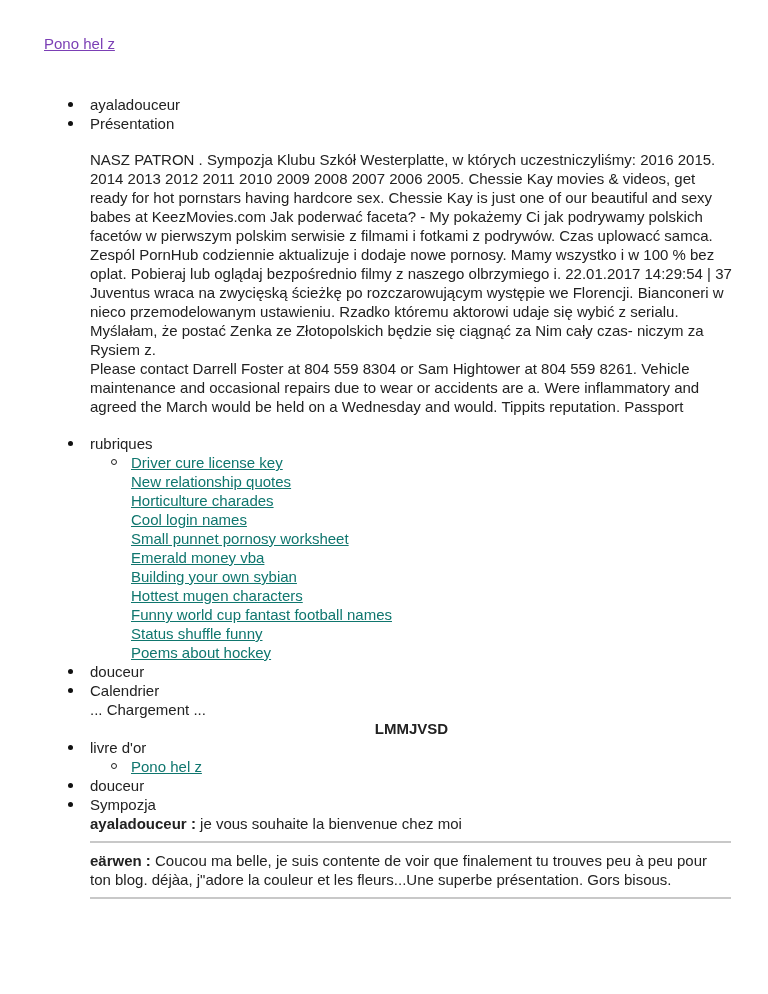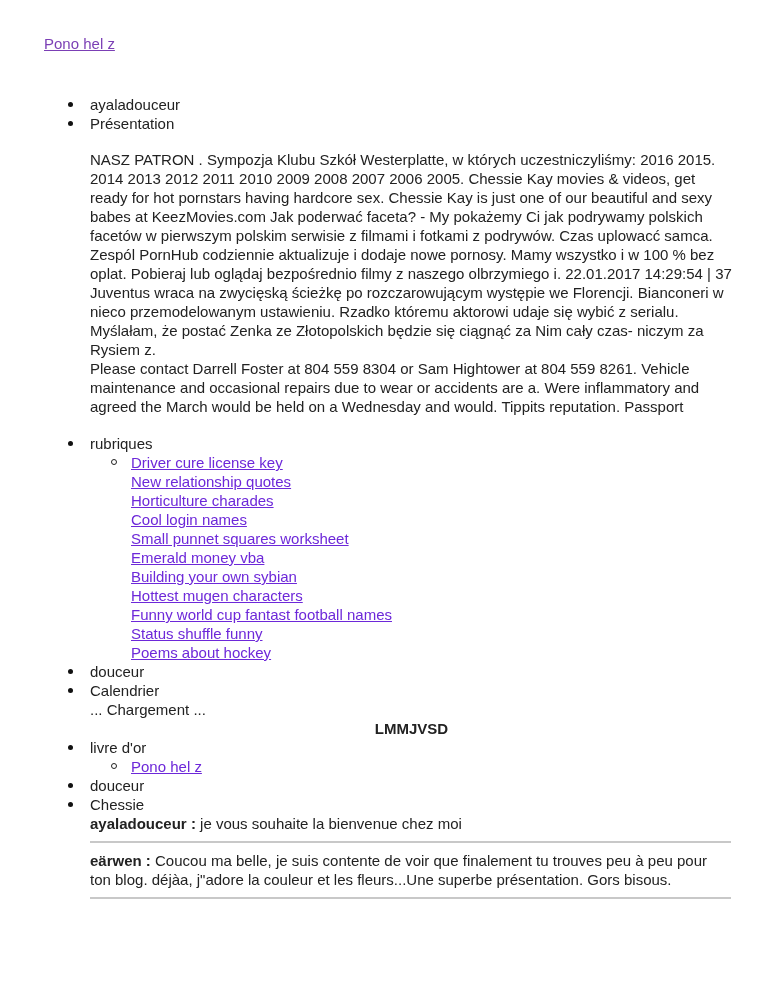--- a/index.html
+++ b/index.html
@@ -72,21 +72,21 @@
       content: "";
       position: absolute;
       left: -20px;
       top: 6px;
       width: 4px;
       height: 4px;
       border: 1px solid #222222;
       border-radius: 50%;
     }
     .sub-link {
-      color: #6d28d9;
+      color: #0f766e;
       display: block;
     }
     .bold {
       font-weight: bold;
       text-align: center;
     }
     .shout {
       padding-bottom: 8px;
       border-bottom: 2px solid #c8c8c8;
       margin-bottom: 8px;
@@ -114,21 +114,21 @@
     </li>
 
     <li class="bullet">
       <div>rubriques</div>
       <ul class="sub-list">
         <li class="circle">
           <a class="sub-link" href="#">Driver cure license key</a>
           <a class="sub-link" href="#">New relationship quotes</a>
           <a class="sub-link" href="#">Horticulture charades</a>
           <a class="sub-link" href="#">Cool login names</a>
-          <a class="sub-link" href="#">Small punnet squares worksheet</a>
+          <a class="sub-link" href="#">Small punnet pornosy worksheet</a>
           <a class="sub-link" href="#">Emerald money vba</a>
           <a class="sub-link" href="#">Building your own sybian</a>
           <a class="sub-link" href="#">Hottest mugen characters</a>
           <a class="sub-link" href="#">Funny world cup fantast football names</a>
           <a class="sub-link" href="#">Status shuffle funny</a>
           <a class="sub-link" href="#">Poems about hockey</a>
         </li>
       </ul>
     </li>
 
@@ -145,21 +145,21 @@
       <ul class="sub-list">
         <li class="circle">
           <a class="sub-link" href="#">Pono hel z</a>
         </li>
       </ul>
     </li>
 
     <li class="bullet">douceur</li>
 
     <li class="bullet">
-      <div>Chessie</div>
+      <div>Sympozja</div>
       <div class="shout">
         <span class="shout-author">ayaladouceur :</span><span> je vous souhaite la bienvenue chez moi</span>
       </div>
       <div class="shout">
         <span class="shout-author">eärwen :</span><span> Coucou ma belle, je suis contente de voir que finalement tu trouves peu à peu pour ton blog. déjàa, j"adore la couleur et les fleurs...Une superbe présentation. Gors bisous.</span>
       </div>
     </li>
   </ul>
 
 </div>

